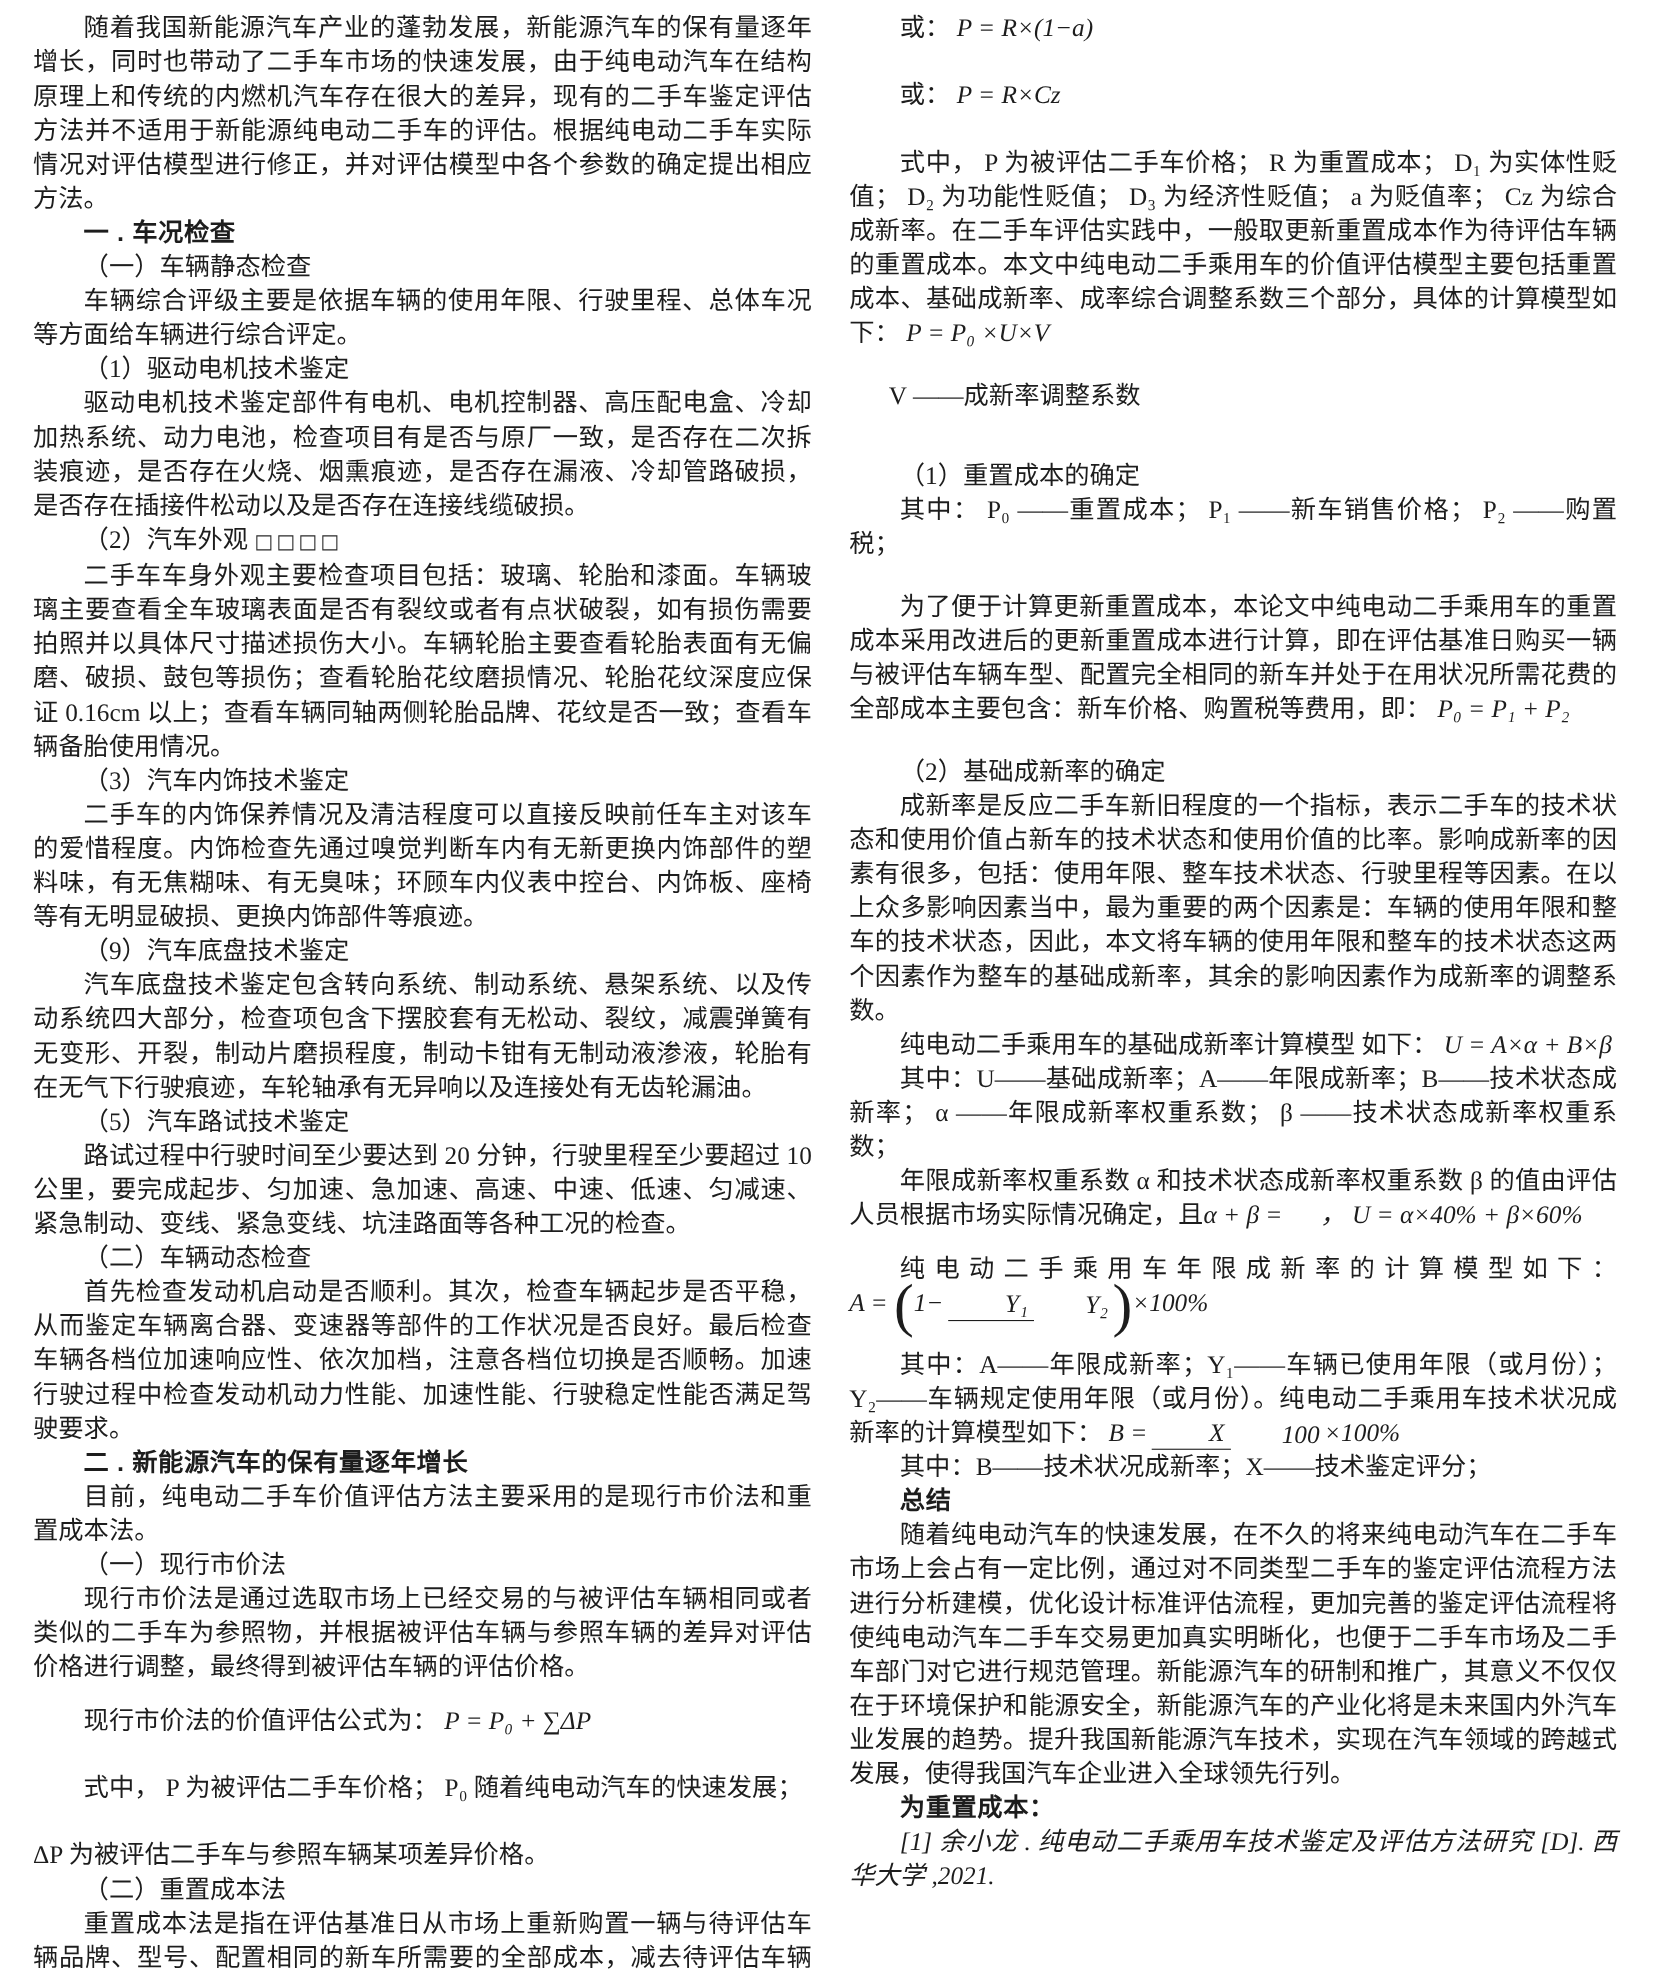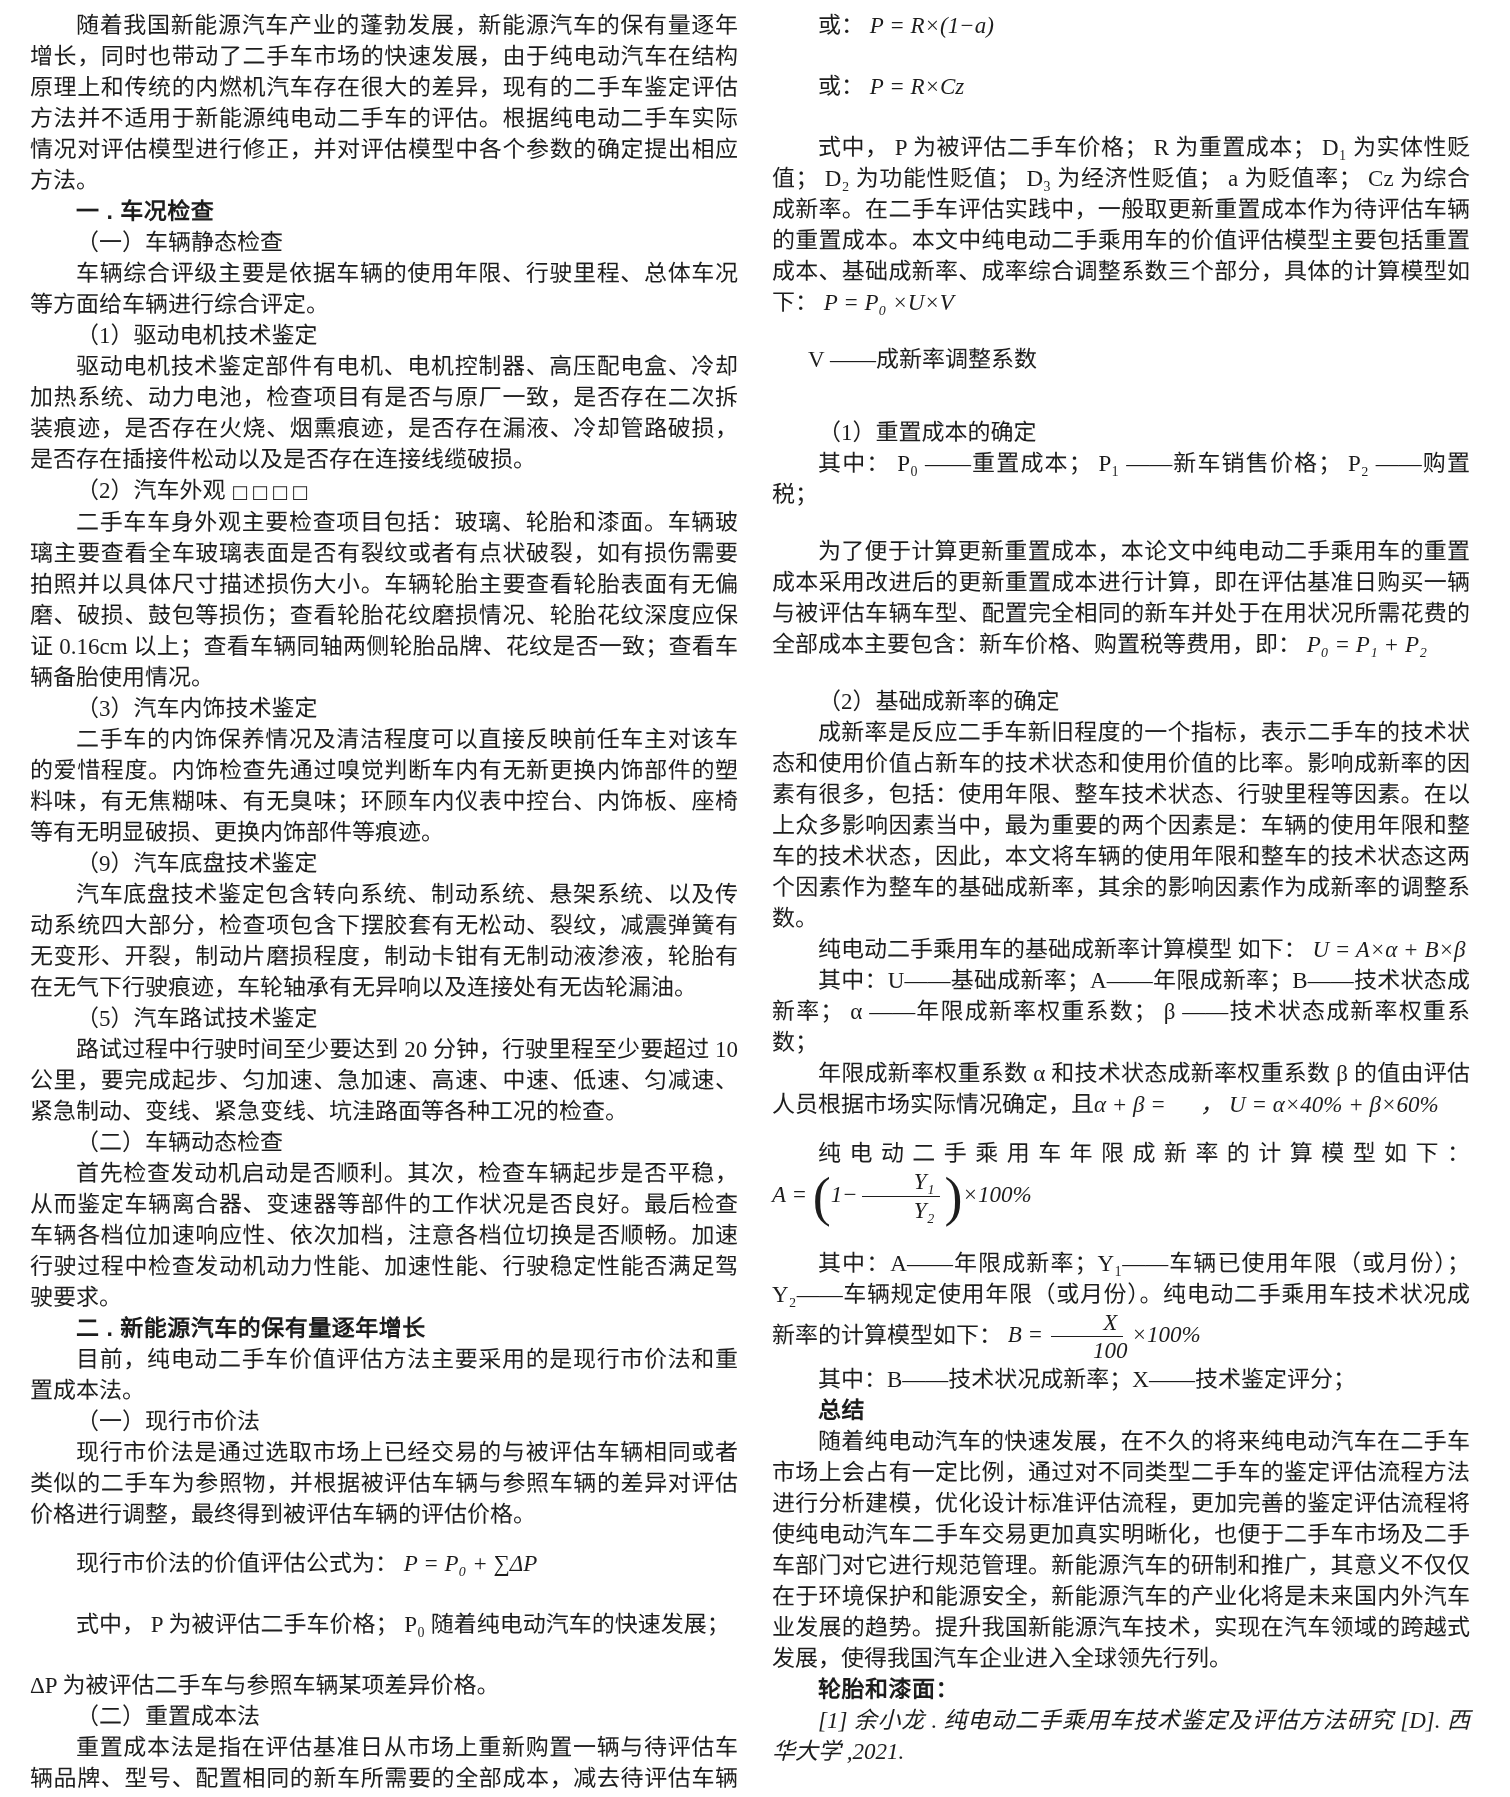--- a/index.html
+++ b/index.html
@@ -35,21 +35,21 @@
   .mb1{margin-bottom:30px;}
   .mb2{margin-bottom:26px;}
   .mb3{margin-bottom:42px;margin-left:36px;}
   .mt1{margin-top:18px;}
   .tall{margin:18px 0 24px;}
   .tofu{
     font-family:"DejaVu Sans",sans-serif;
     font-size:18px;letter-spacing:3px;color:#2a2a2a;
   }
   .frac{
-    display:inline-flex;flex-direction:column;align-items:center;
+    display:inline-flex;flex-direction:row;align-items:center;
     vertical-align:middle;line-height:1.12;margin:0 4px;
     font-style:italic;
   }
   .frac .num{border-bottom:1.6px solid #1d1d1d;padding:0 6px 1px;}
   .frac .den{padding-top:1px;font-family:Liberation Serif, serif;}
   .bigp{
     font-size:235%;font-style:normal;line-height:0;
     vertical-align:middle;font-weight:400;
   }
   .ref{font-style:italic;text-indent:2em;}
@@ -107,18 +107,18 @@
             <span class="den">Y₂</span>
           </span><span class="bigp">)</span><span>×100%</span></span>
     </p>
     <p class="para"><span>其中：A——年限成新率；Y₁——车辆已使用年限（或月份）；Y₂——车辆规定使用年限（或月份）。纯电动二手乘用车技术状况成新率的计算模型如下： </span><span class="math"><span>B =</span><span class="frac">
             <span class="num">X</span>
             <span class="den">100</span>
           </span><span>×100%</span></span></p>
     <p class="para">其中：B——技术状况成新率；X——技术鉴定评分；</p>
     <p class="h">总结</p>
     <p class="para">随着纯电动汽车的快速发展，在不久的将来纯电动汽车在二手车市场上会占有一定比例，通过对不同类型二手车的鉴定评估流程方法进行分析建模，优化设计标准评估流程，更加完善的鉴定评估流程将使纯电动汽车二手车交易更加真实明晰化，也便于二手车市场及二手车部门对它进行规范管理。新能源汽车的研制和推广，其意义不仅仅在于环境保护和能源安全，新能源汽车的产业化将是未来国内外汽车业发展的趋势。提升我国新能源汽车技术，实现在汽车领域的跨越式发展，使得我国汽车企业进入全球领先行列。</p>
-    <p class="h">轮胎和漆面：</p>
+    <p class="h">为重置成本：</p>
     <p class="ref">[1] 余小龙 . 纯电动二手乘用车技术鉴定及评估方法研究 [D]. 西华大学 ,2021.</p>
 
   </div>
 
 </div>
 
 </body></html>

